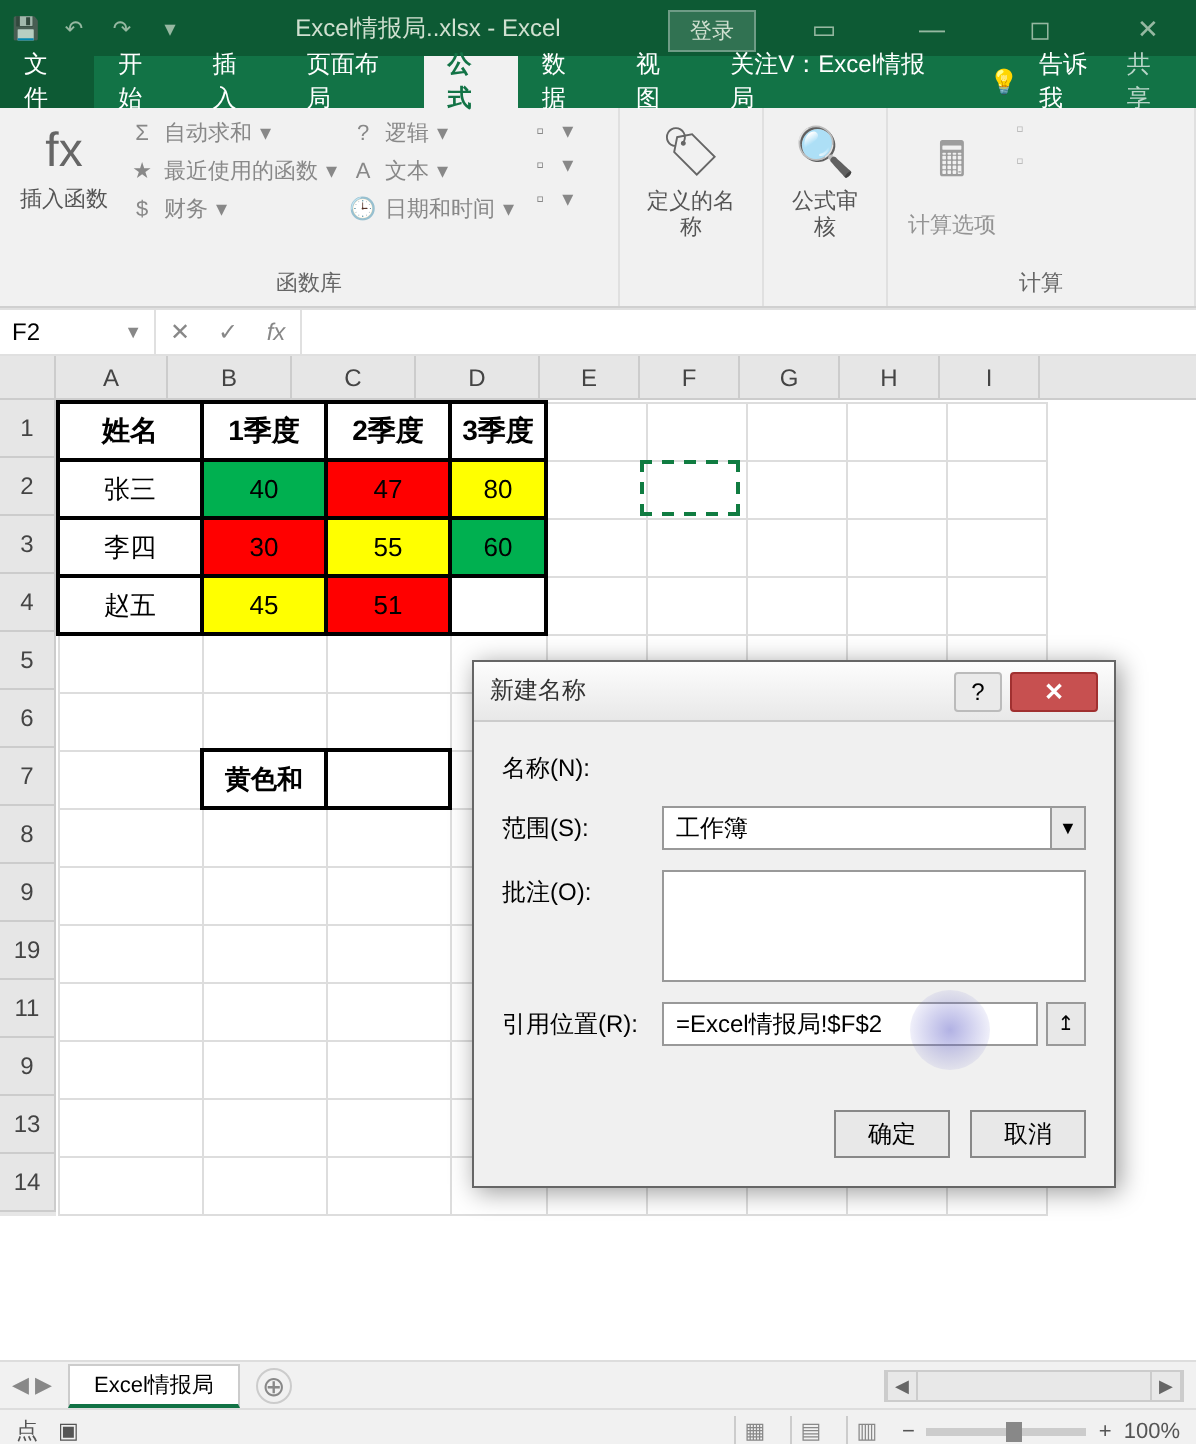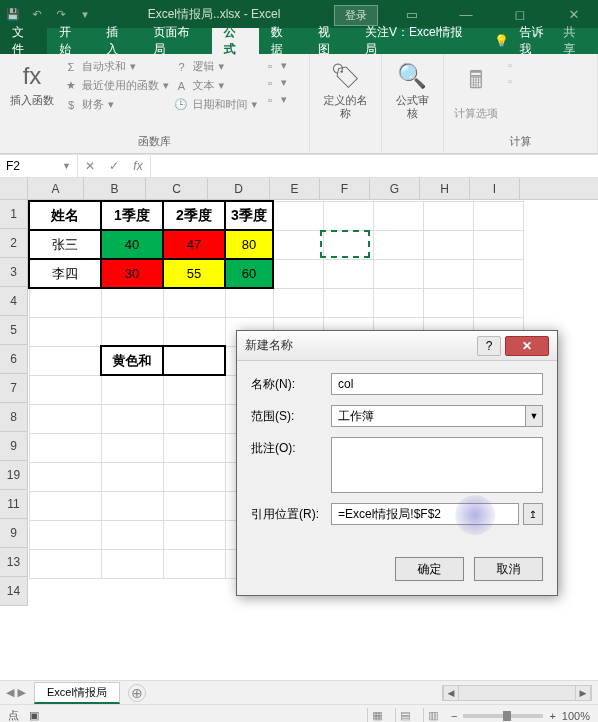--- a/index.html
+++ b/index.html
@@ -72,21 +72,21 @@
 .dialog .drow { display: flex; align-items: flex-start; margin-bottom: 10px; }
 .dialog .dlabel { width: 80px; padding-top: 3px; }
 .dialog .dinput { flex: 1; border: 1px solid #999; padding: 3px 6px; background: #fff; font-size: 12px; }
 .dialog .dselect { display: flex; align-items: flex-end; }
 .dialog .dselect .dinput { border-right: none; }
 .dialog .ddbtn { width: 18px; height: 22px; border: 1px solid #999; background: #e8e8e8; display: flex; align-items: center; justify-content: center; font-size: 9px; }
 .dialog textarea.dinput { height: 56px; resize: none; }
 .dialog .refrow .dinput { flex: 1; }
 .dialog .refbtn { width: 20px; height: 22px; border: 1px solid #999; background: #e8e8e8; display: flex; align-items: center; justify-content: center; margin-left: 4px; font-size: 10px; }
 .dialog .dbtns { display: flex; justify-content: flex-end; gap: 10px; padding: 10px 14px 14px; }
-.dialog .dbtn { width: 69px; height: 24px; border: 1px solid #888; background: #e8e8e8; display: flex; align-items: center; justify-content: center; }
+.dialog .dbtn { width: 58px; height: 24px; border: 1px solid #888; background: #e8e8e8; display: flex; align-items: center; justify-content: center; }
 
 .cursor-blob { position: absolute; width: 40px; height: 40px; border-radius: 50%; background: radial-gradient(circle, rgba(100,100,200,0.5) 0%, rgba(100,100,200,0.1) 70%, transparent 100%); }
 
 
 .sheetbar { height: 24px; background: #f1f1f1; border-top: 1px solid #ddd; display: flex; align-items: center; font-size: 11px; padding: 0 6px; gap: 8px; }
 .sheetbar .nav { color: #888; display: flex; gap: 6px; }
 .sheetbar .stab { background: #fff; border: 1px solid #ccc; padding: 2px 12px; border-bottom: 2px solid #127346; }
 .sheetbar .plus { color: #888; font-size: 14px; border: 1px solid #ccc; width: 18px; height: 18px; display: flex; align-items: center; justify-content: center; border-radius: 50%; }
 .sheetbar .scroll { margin-left: auto; flex: 0 0 150px; height: 16px; background: #e8e8e8; border: 1px solid #ccc; display: flex; }
 .sheetbar .scroll .arr { width: 16px; display: flex; align-items: center; justify-content: center; font-size: 9px; color: #666; border-left: 1px solid #ccc; border-right: 1px solid #ccc; }
@@ -269,20 +269,31 @@
           <td class="brd red">30</td>
           <td class="brd yellow">55</td>
           <td class="brd green">60</td>
           <td></td>
               <td></td>
               <td></td>
               <td></td>
               <td></td>
         </tr>
         <tr>
+          <td class="brd">赵五</td>
+          <td class="brd yellow">45</td>
+          <td class="brd red">51</td>
+          <td class="brd"></td>
+          <td></td>
+              <td></td>
+              <td></td>
+              <td></td>
+              <td></td>
+        </tr>
+        <tr>
               <td></td>
               <td></td>
               <td></td>
               <td></td>
               <td></td>
               <td></td>
               <td></td>
               <td></td>
               <td></td>
             </tr>
@@ -394,21 +405,20 @@
 
 <div class="dialog">
   <div class="dtitle">
     <span class="dtx">新建名称</span>
     <span class="dhelp">?</span>
     <span class="dclose">✕</span>
   </div>
   <div class="dbody">
     <div class="drow">
       <div class="dlabel">名称(N):</div>
-      <input class="dinput" value="col" style="">
     </div>
     <div class="drow">
       <div class="dlabel">范围(S):</div>
       <div class="dselect" style="flex:1">
         <input class="dinput" style="width: 120px;" value="工作簿">
         <div class="ddbtn">▼</div>
       </div>
     </div>
     <div class="drow">
       <div class="dlabel">批注(O):</div>

